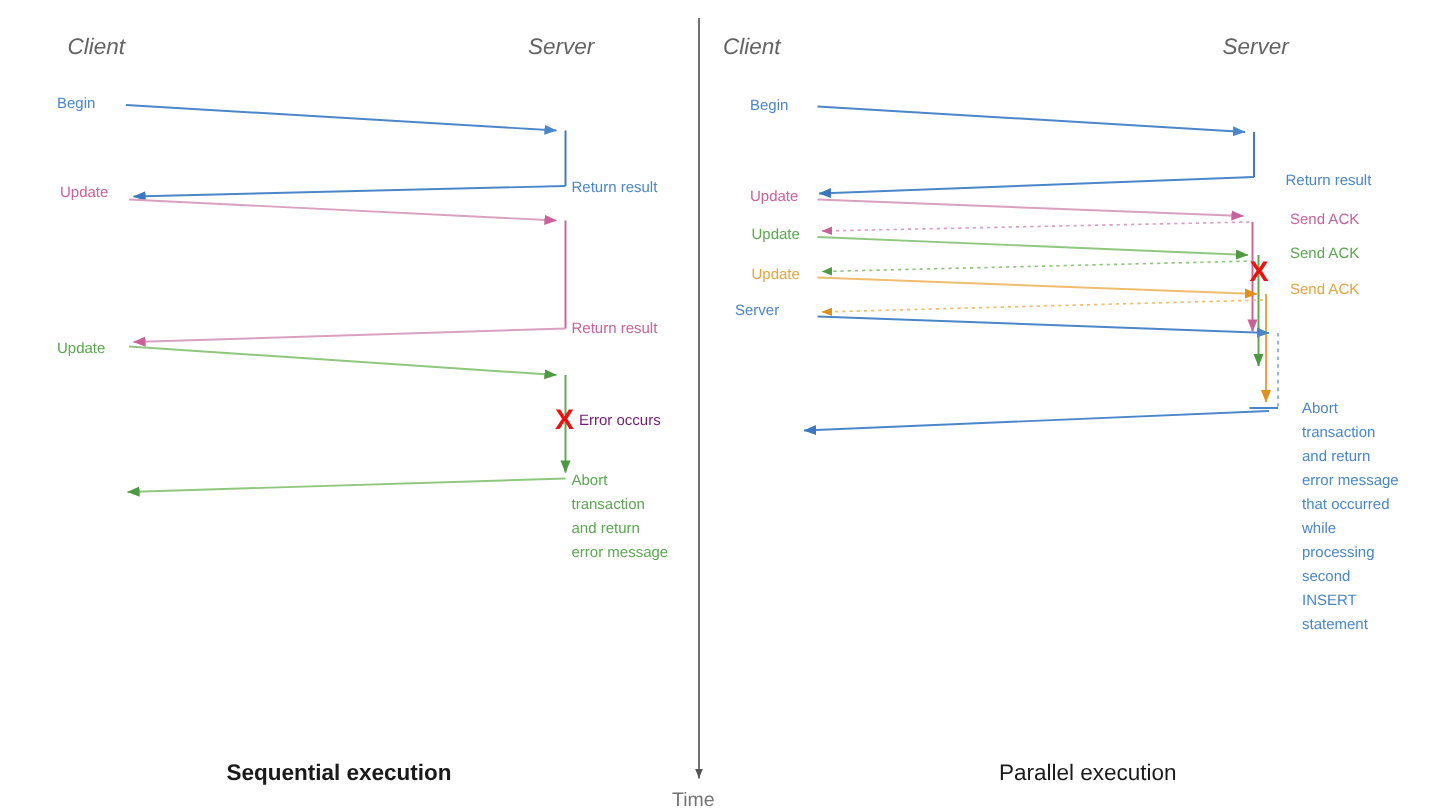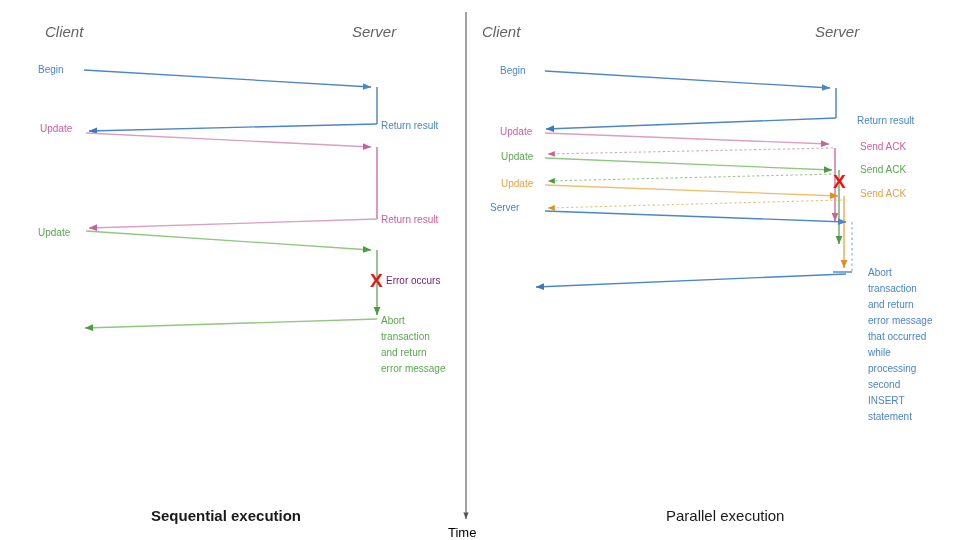--- a/index.html
+++ b/index.html
@@ -43,21 +43,21 @@
     font-style: italic;
     font-size: 15px;
     color: #636363;
   }
   .caption {
     font-size: 15px;
     color: #1a1a1a;
   }
   .timelbl {
     font-size: 13px;
-    color: #000000;
+    color: #737373;
   }
   .errx {
     position: absolute;
     font-family: "Liberation Sans", sans-serif;
     font-weight: bold;
     font-size: 19px;
     color: #ee1111;
     line-height: 19px;
   }
 </style>

